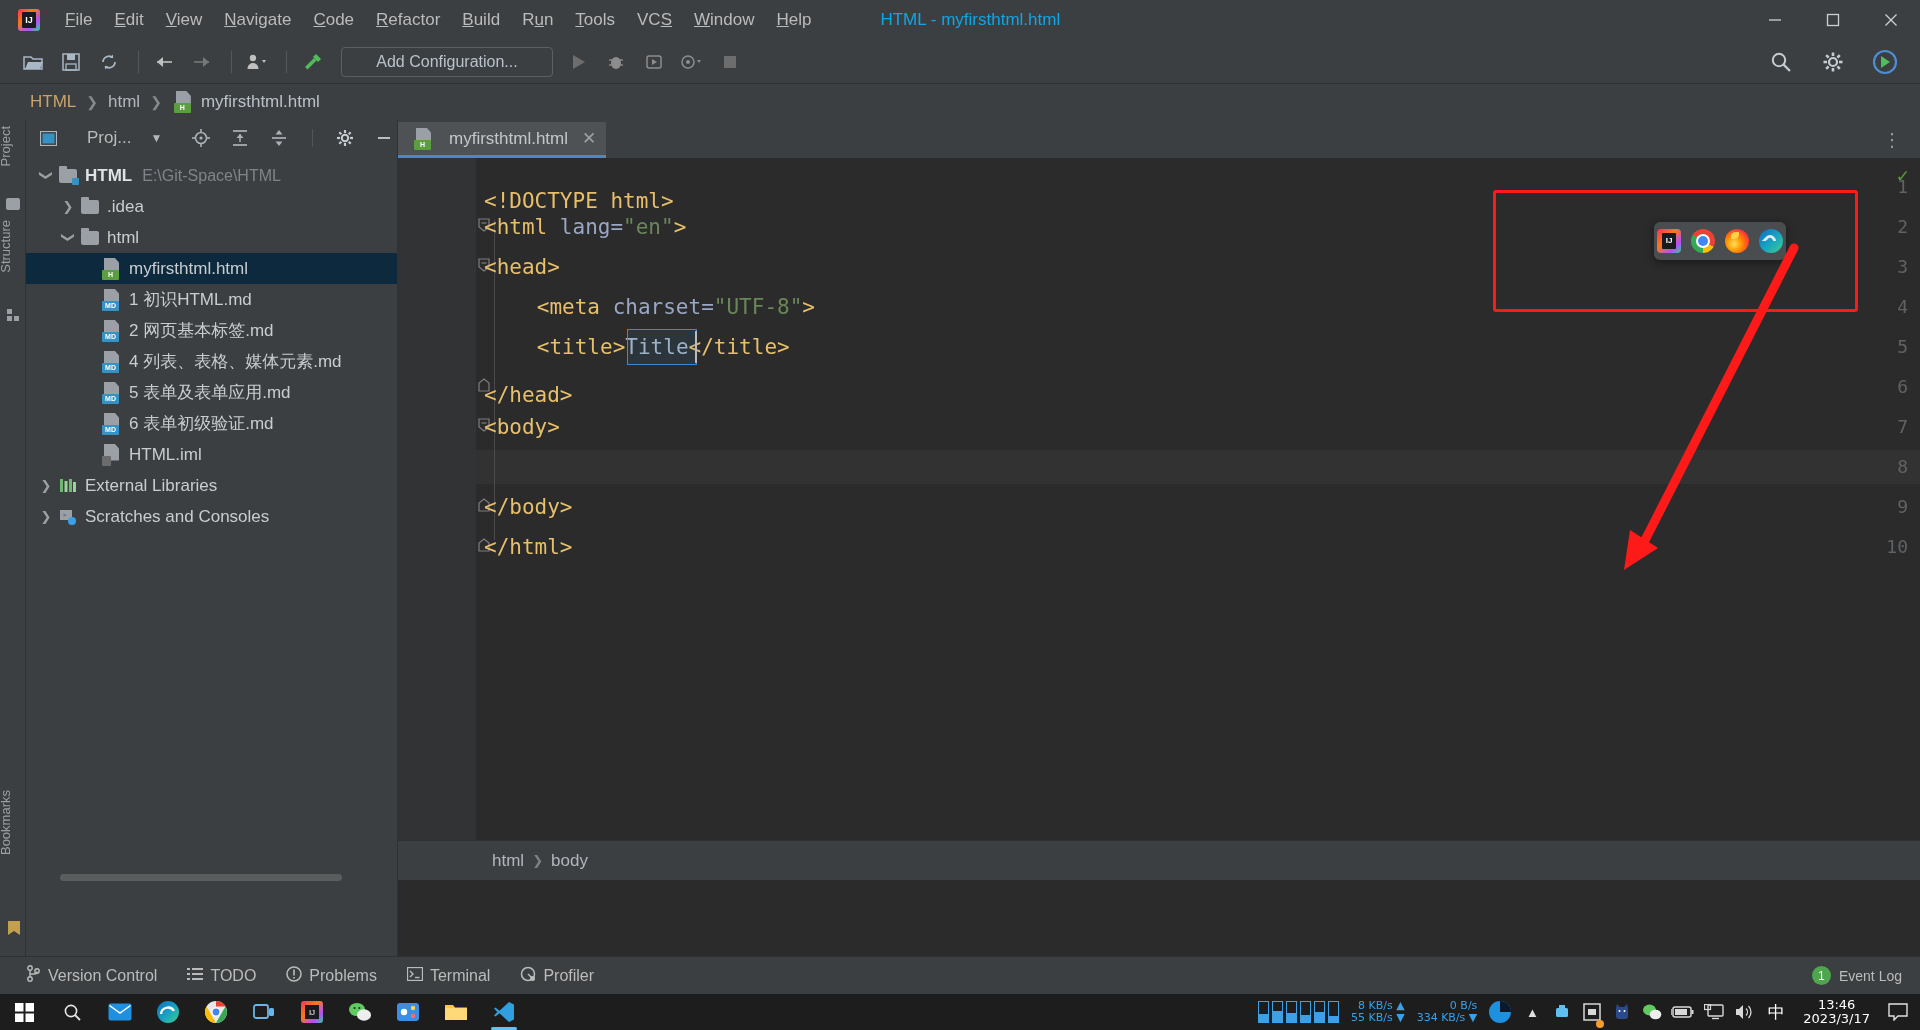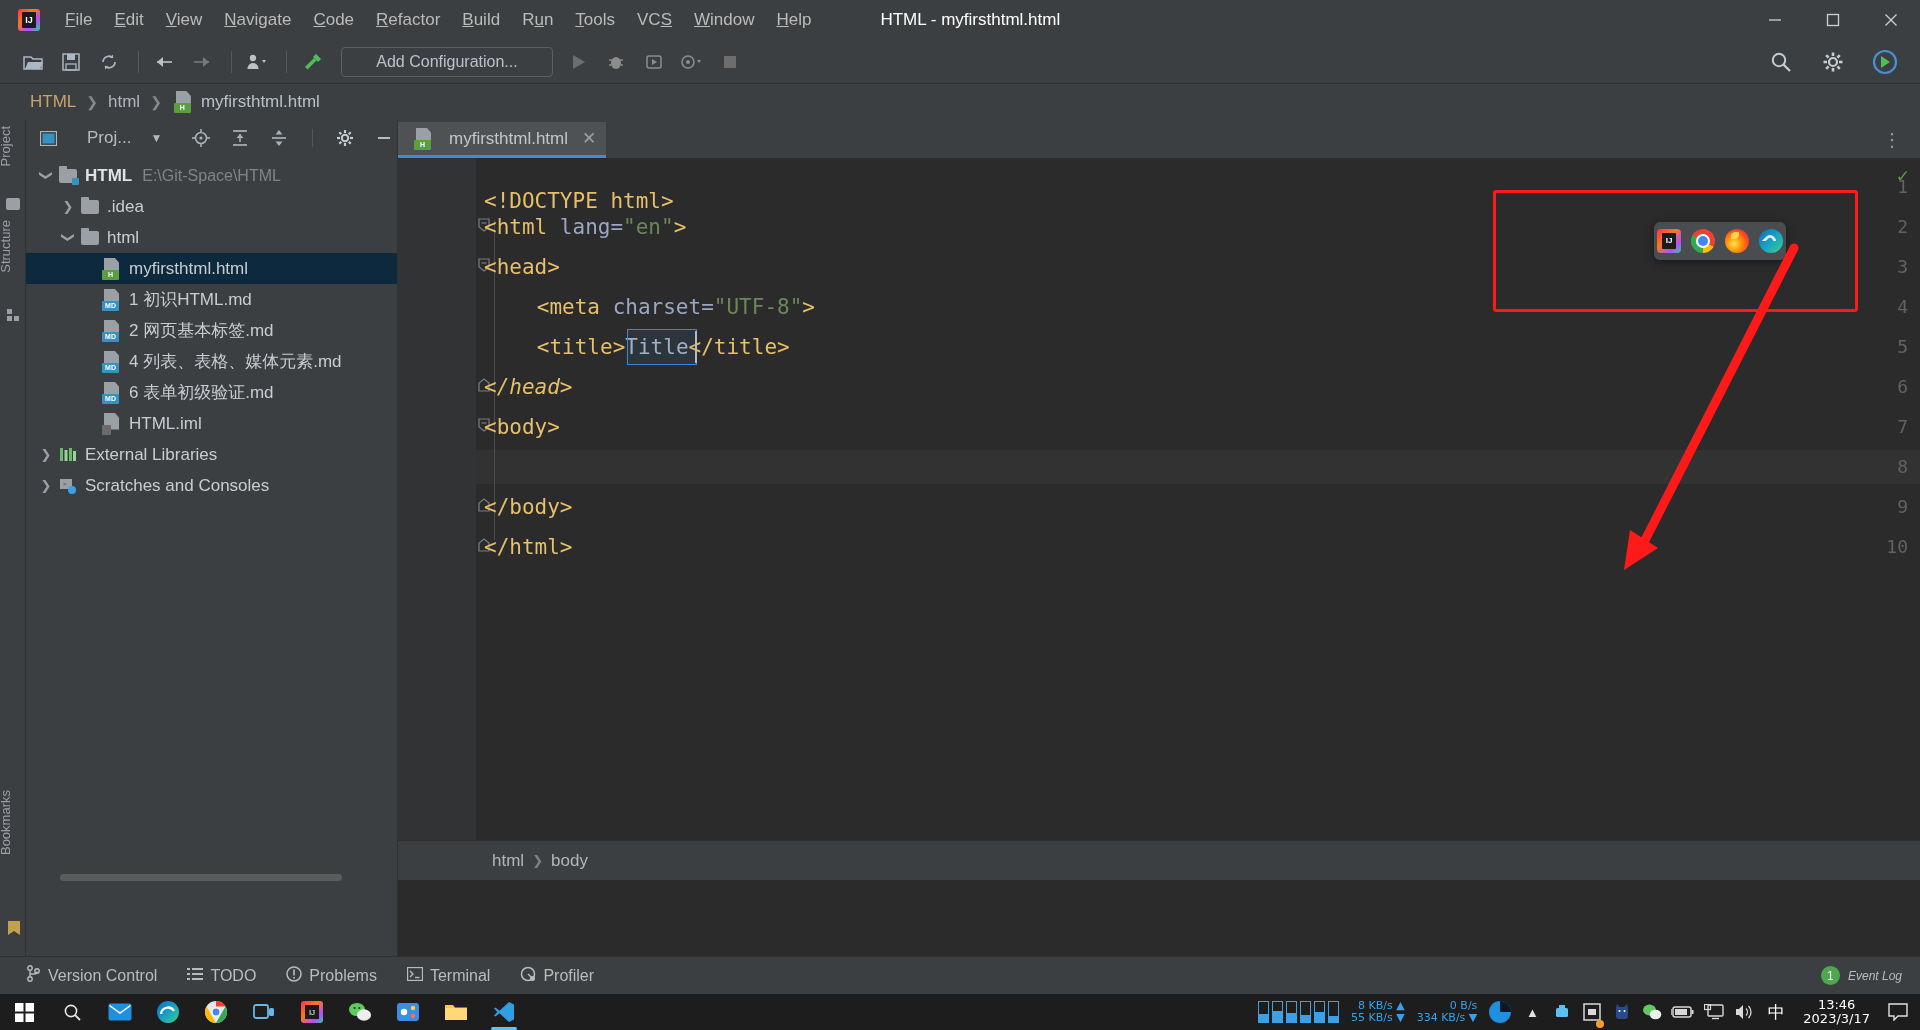--- a/index.html
+++ b/index.html
@@ -34,21 +34,21 @@
     color:#fff; font-size:9px; line-height:16px; text-align:center;
     font-family:"Liberation Sans",sans-serif; font-weight:700;
   }
   .menubar { display: flex; align-items: center; gap: 0px; height: 40px; }
   .menu-item {
     color: #bbbbbb; font-size: 17px; padding: 4px 11px; cursor: default;
     white-space: nowrap; line-height: 20px;
   }
   .menu-item .u { text-decoration: underline; }
   .win-title {
-    color: #ffffff; font-size: 17px; margin-left: 58px; white-space: nowrap;
+    color: #0ea5e9; font-size: 17px; margin-left: 58px; white-space: nowrap;
   }
   .win-ctrls {
     position: absolute; right: 0; top: 0; height: 40px;
     display: flex; align-items: center;
   }
   .win-btn {
     width: 58px; height: 40px; display:flex; align-items:center; justify-content:center;
     color:#cfcfcf; font-size:15px;
   }
   .win-btn svg { display:block; }
@@ -566,20 +566,31 @@
         <div class="tnode">
           <span class="tindent" style="width: 44px;"></span>
           <span class="twist"></span>
           <span class="ticon">
             <span class="fileglyph">
               <span class="pg"></span>
               <span class="badge md">MD</span>
             </span>
           </span>
           <span class="tlabel">4 列表、表格、媒体元素.md</span>
+        </div>
+        <div class="tnode">
+          <span class="tindent" style="width: 44px;"></span>
+          <span class="twist"></span>
+          <span class="ticon">
+            <span class="fileglyph">
+              <span class="pg"></span>
+              <span class="badge md">MD</span>
+            </span>
+          </span>
+          <span class="tlabel">5 表单及表单应用.md</span>
         </div>
         <div class="tnode">
           <span class="tindent" style="width: 44px;"></span>
           <span class="twist"></span>
           <span class="ticon">
             <span class="fileglyph">
               <span class="pg"></span>
               <span class="badge md">MD</span>
             </span>
           </span>
@@ -664,21 +675,21 @@
         <div class="lnum" style="top: 138px;">4</div>
         <div class="codeline" style="top: 138px; left: 138.8px;"><span class="t-tag">&lt;meta </span><span class="t-attr">charset=</span><span class="t-str">"UTF-8"</span><span class="t-tag">&gt;</span></div>
         <div class="lnum" style="top: 178px;">5</div>
         <div class="codeline" style="top: 178px; left: 138.8px;"><span class="t-tag">&lt;title&gt;</span><span class="t-txt">Title</span><span class="t-tag">&lt;/title&gt;</span></div>
         <div class="selbox" style="left: 229.2px; top: 171px; width: 70px; height: 36px;"></div>
         <div class="caret" style="left: 297.2px; top: 173px; height: 32px;"></div>
         <div class="lnum" style="top: 218px;">6</div>
         <div class="foldmark" style="top: 220px;"><svg width="12" height="14" viewBox="0 0 12 14">
             <path d="M1 13h10V5L6 1 1 5z" fill="none" stroke="#7a7d80" stroke-width="1.2"></path>
           </svg></div>
-        <div class="codeline" style="top: 218px; left: 86px; font-style: italic;"><span class="t-tag">&lt;/head&gt;</span></div>
+        <div class="codeline" style="top: 226px; left: 86px;"><span class="t-tag">&lt;/head&gt;</span></div>
         <div class="lnum" style="top: 258px;">7</div>
         <div class="foldmark" style="top: 260px;"><svg width="12" height="14" viewBox="0 0 12 14">
             <path d="M1 1h10v8l-5 4-5-4z" fill="none" stroke="#7a7d80" stroke-width="1.2"></path>
             <line x1="3.5" y1="5" x2="8.5" y2="5" stroke="#7a7d80" stroke-width="1.2"></line>
           </svg></div>
         <div class="codeline" style="top: 258px; left: 86px;"><span class="t-tag">&lt;body&gt;</span></div>
         <div class="lnum" style="top: 298px;">8</div>
         <div class="codeline" style="top: 298px; left: 86px;"></div>
         <div class="lnum" style="top: 338px;">9</div>
         <div class="foldmark" style="top: 340px;"><svg width="12" height="14" viewBox="0 0 12 14">
@@ -764,21 +775,21 @@
       <div class="sb-item">
         <span><svg width="16" height="16" viewBox="0 0 16 16">
             <circle cx="8" cy="8" r="6.5" fill="none" stroke="#bbb" stroke-width="1.5"></circle>
             <path d="M8 8l4 4" stroke="#bbb" stroke-width="1.5"></path>
             <circle cx="12.5" cy="12.5" r="2.5" fill="#bbb"></circle>
           </svg></span>
         <span>Profiler</span>
       </div>
   <div class="sb-right">
       <span class="greenbadge">1</span>
-      <span style="color:#bbbbbb;font-size:12px;font-style:italic;">Event Log</span>
+      <span style="color:#bbbbbb;font-size:14px;">Event Log</span>
     </div>
     </div>
 
   <div class="taskbar">
     <div class="tbicon">
       <svg width="19" height="19" viewBox="0 0 19 19">
           <rect x="0" y="0" width="8.5" height="8.5" fill="#ffffff"></rect>
           <rect x="10.5" y="0" width="8.5" height="8.5" fill="#ffffff"></rect>
           <rect x="0" y="10.5" width="8.5" height="8.5" fill="#ffffff"></rect>
           <rect x="10.5" y="10.5" width="8.5" height="8.5" fill="#ffffff"></rect>

